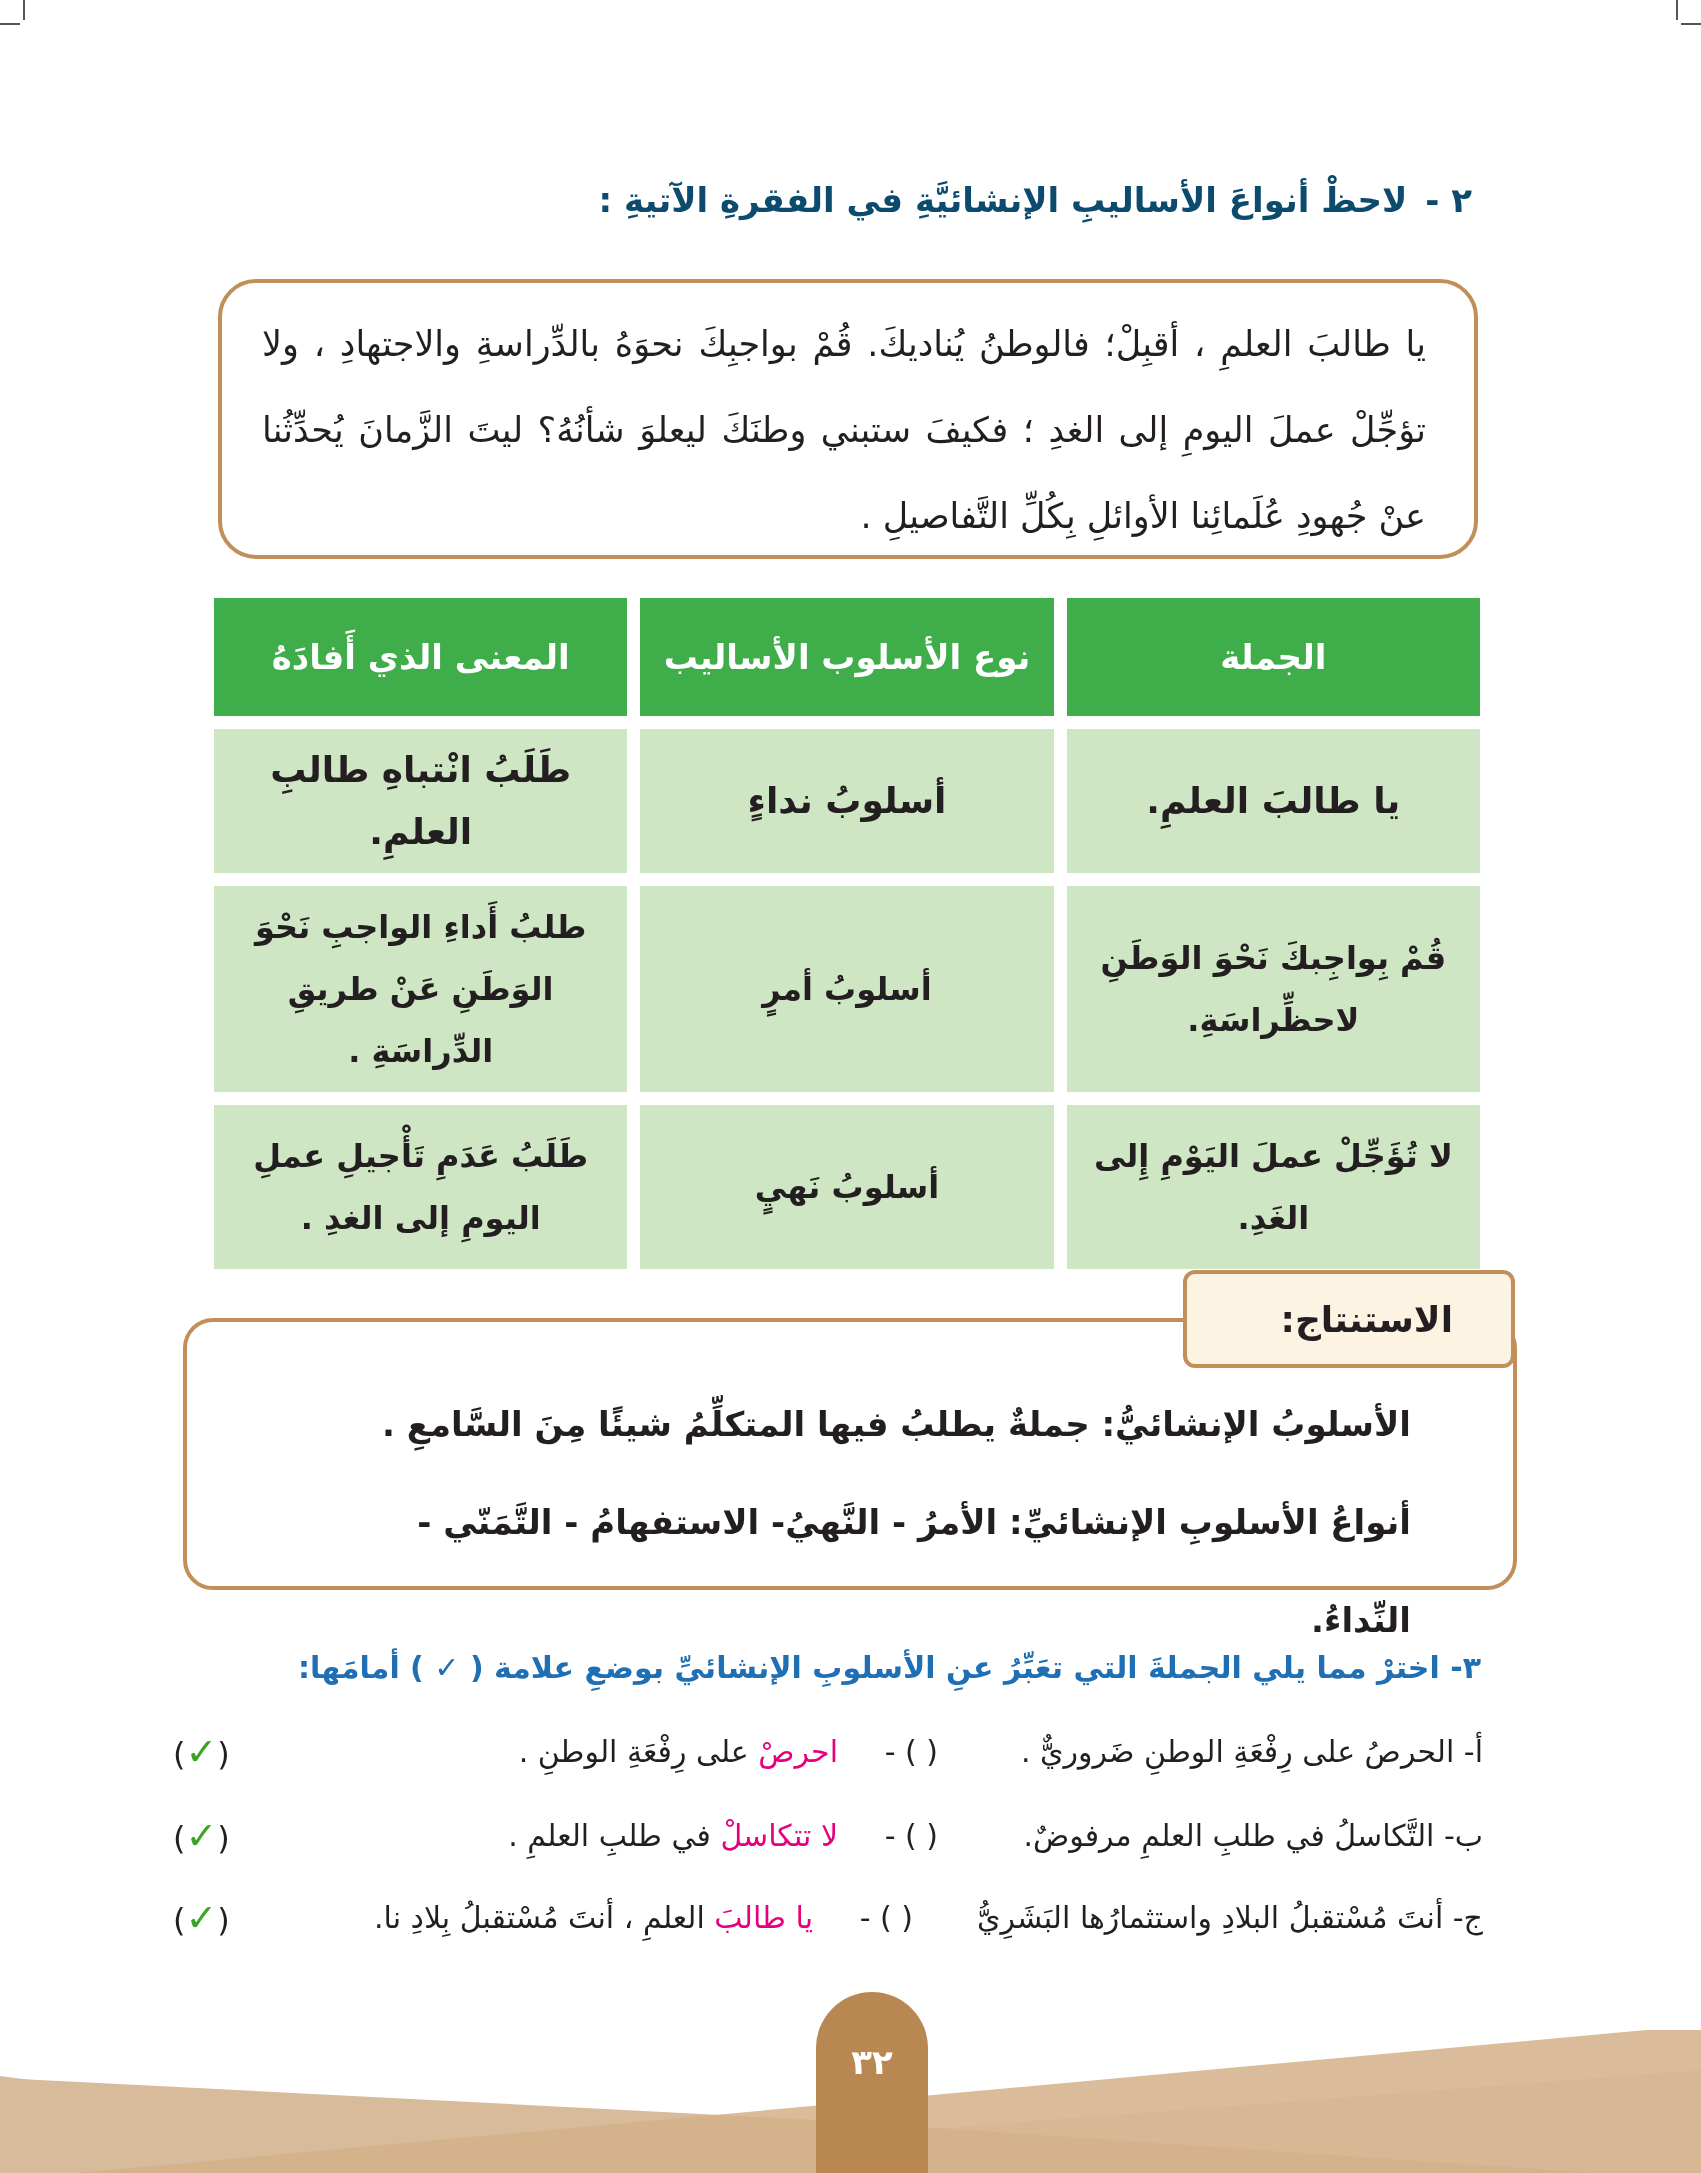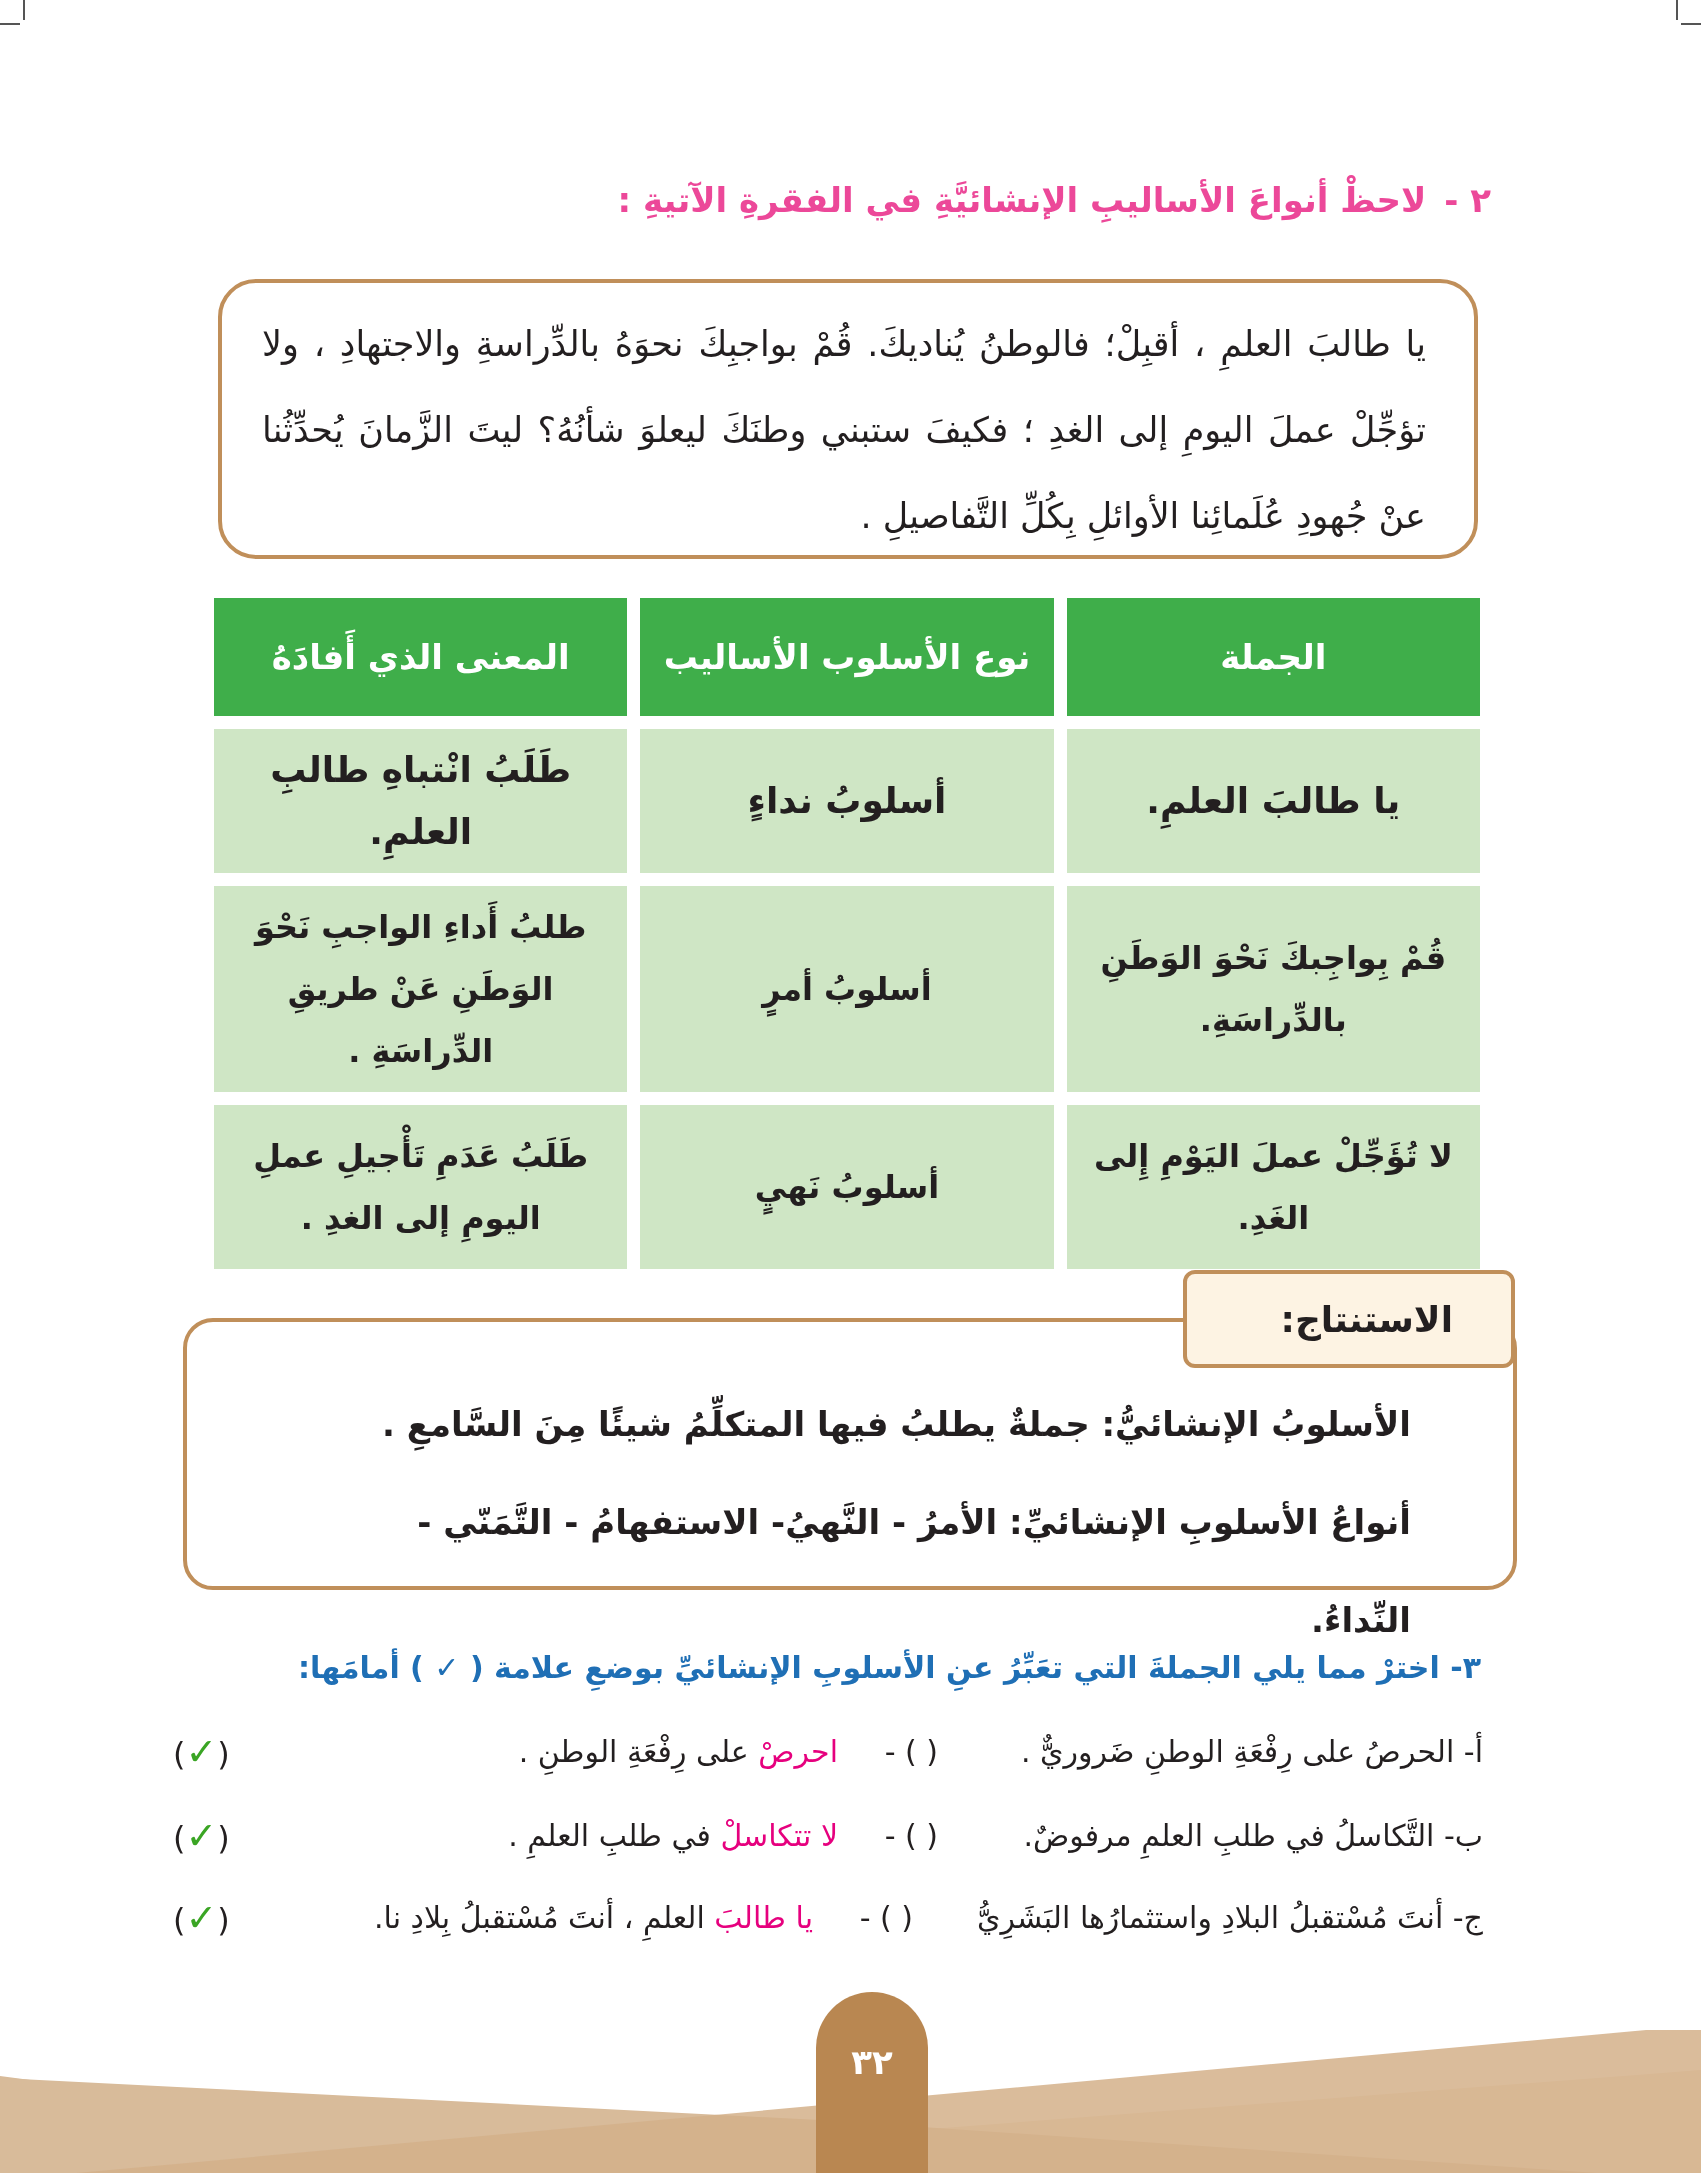--- a/index.html
+++ b/index.html
@@ -7,22 +7,22 @@
       width: 1701px; height: 2173px; position: relative; overflow: hidden;
       background: #ffffff;
       font-family: "DejaVu Sans", "Liberation Sans", sans-serif;
       color: #231f20;
     }
     .crop { position: absolute; background: #555; }
     .crop.v { width: 2px; height: 20px; }
     .crop.h { width: 20px; height: 2px; }
 
     .section-title {
-      position: absolute; right: 210px; top: 180px; width: 1280px;
-      font-size: 34px; font-weight: bold; color: #ec4899;
+      position: absolute; right: 229px; top: 180px; width: 1280px;
+      font-size: 34px; font-weight: bold; color: #0c4a6e;
       text-align: right; direction: rtl;
     }
     .section-title .num { margin-left: 6px; }
 
     .paragraph-box {
       position: absolute; left: 218px; top: 279px; width: 1260px; height: 280px;
       border: 4px solid #c08f5a; border-radius: 38px;
       box-sizing: border-box; padding: 18px 48px 0 40px;
       font-size: 35px; line-height: 86px; text-align: justify; direction: rtl;
       text-align-last: right;
@@ -113,21 +113,21 @@
       <th>المعنى الذي أَفادَهُ</th>
     </tr>
   </thead>
   <tbody>
     <tr class="r1">
       <td>يا طالبَ العلمِ.</td>
       <td>أسلوبُ نداءٍ</td>
       <td>طَلَبُ انْتباهِ طالبِ العلمِ.</td>
     </tr>
     <tr class="r2">
-      <td>قُمْ بِواجِبكَ نَحْوَ الوَطَنِ بالدِّراسَةِ.</td>
+      <td>قُمْ بِواجِبكَ نَحْوَ الوَطَنِ لاحظِّراسَةِ.</td>
       <td>أسلوبُ أمرٍ</td>
       <td>طلبُ أَداءِ الواجبِ نَحْوَ الوَطَنِ عَنْ طريقِ الدِّراسَةِ .</td>
     </tr>
     <tr class="r3">
       <td>لا تُؤَجِّلْ عملَ اليَوْمِ إِلى الغَدِ.</td>
       <td>أسلوبُ نَهيٍ</td>
       <td>طَلَبُ عَدَمِ تَأْجيلِ عملِ اليومِ إلى الغدِ .</td>
     </tr>
   </tbody>
 </table>

